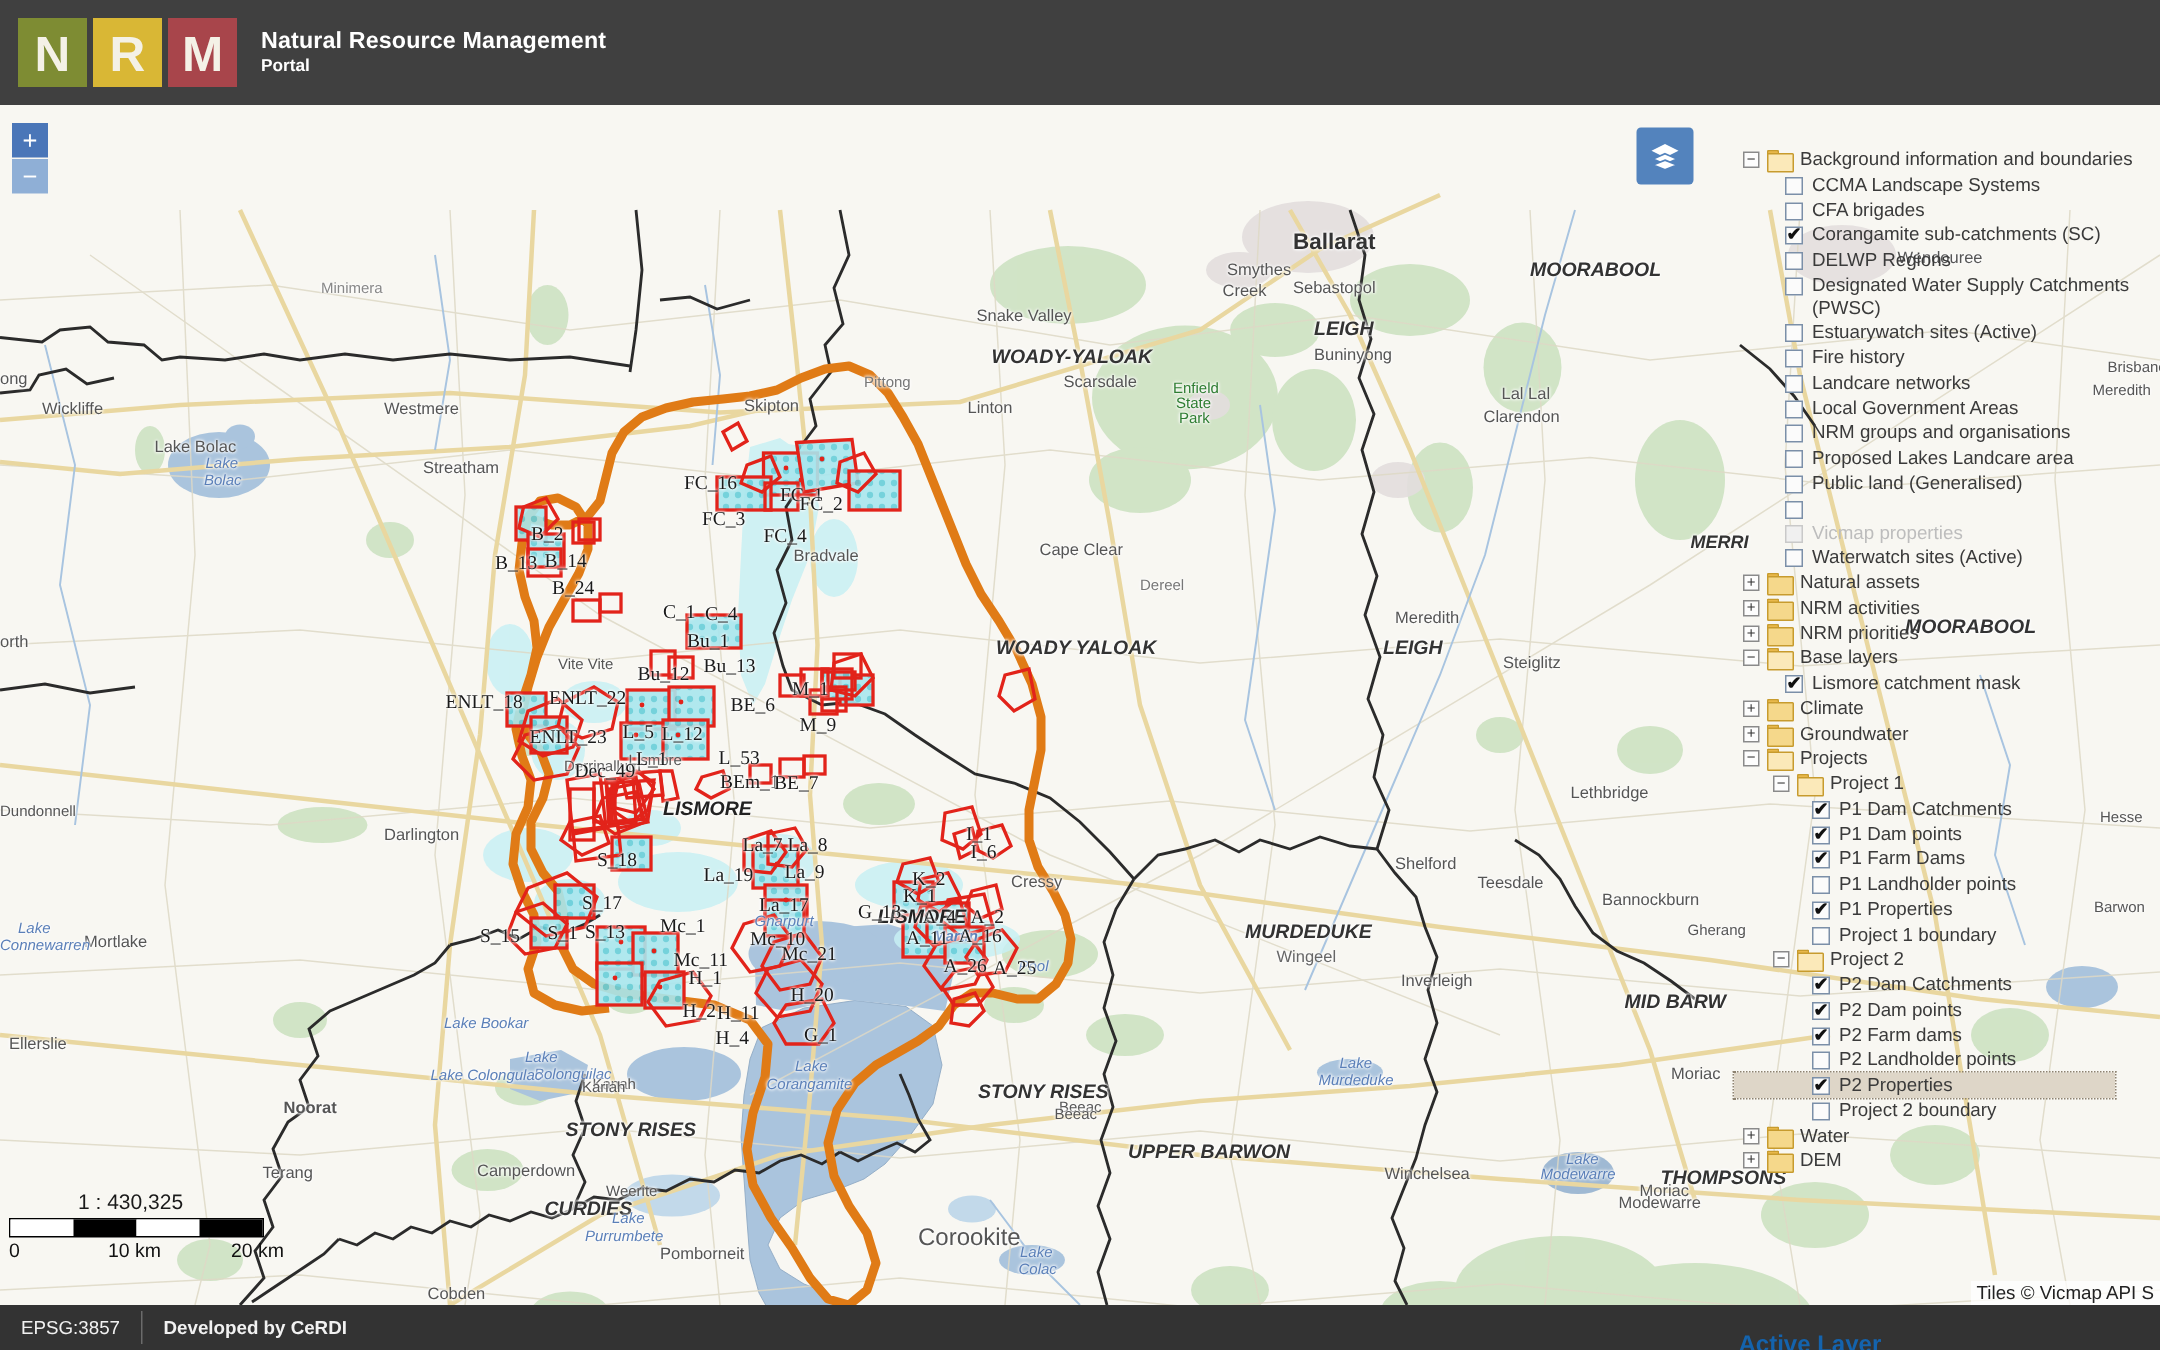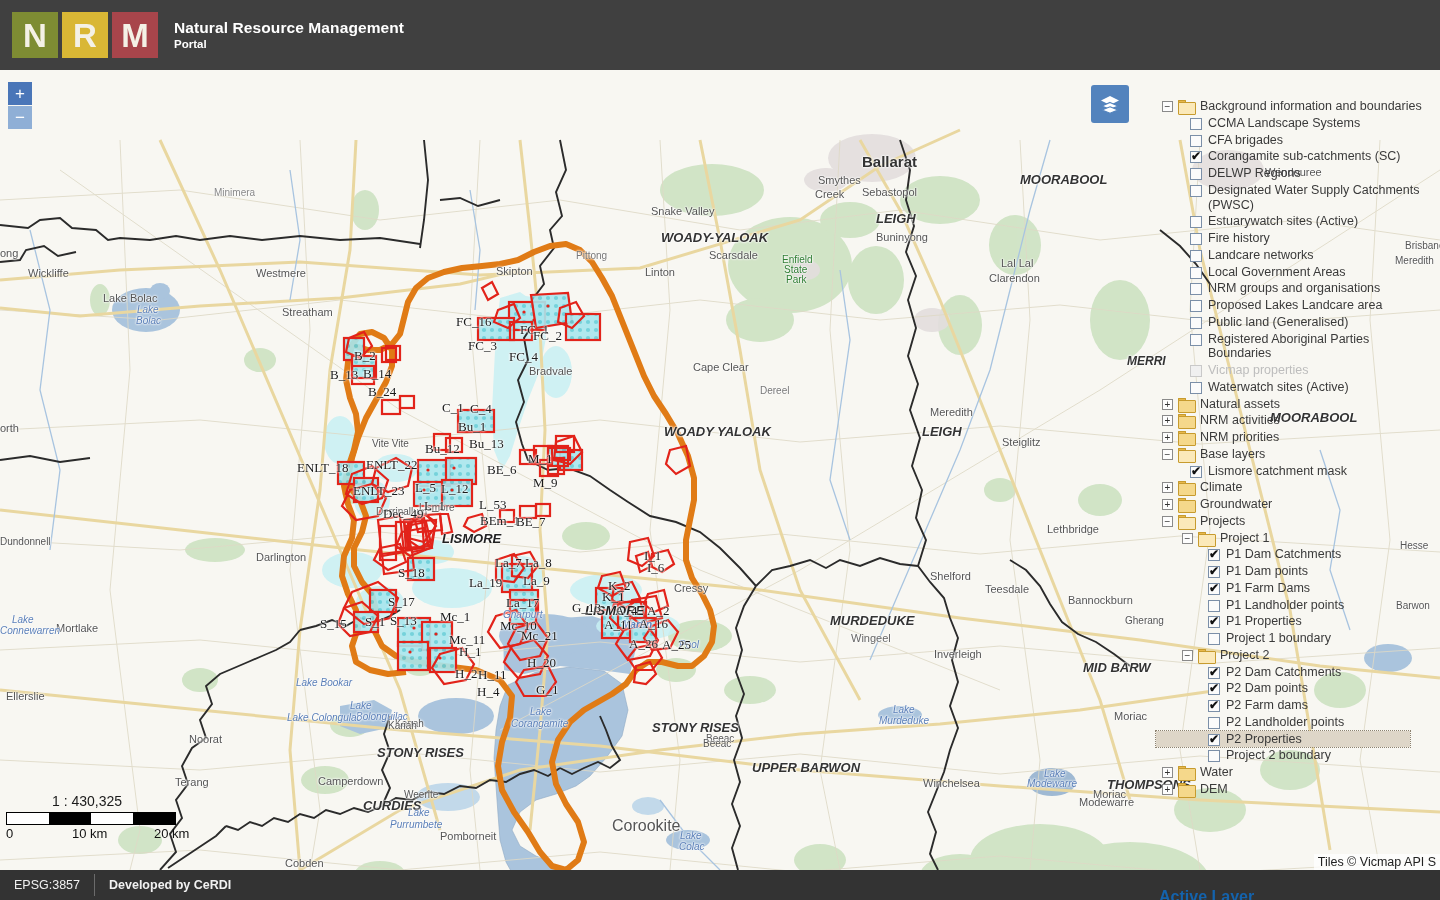--- a/index.html
+++ b/index.html
@@ -495,21 +495,21 @@
       <div class="map-lbl" style="position: absolute; white-space: nowrap; left: 12px; top: 544px; font-size: 10px; color: rgb(90, 127, 184); font-weight: 400; font-style: italic; text-shadow: rgb(255, 255, 255) 0px 0px 2px, rgb(255, 255, 255) 0px 0px 2px, rgb(255, 255, 255) 0px 0px 3px;">Lake</div>
       <div class="map-lbl" style="position: absolute; white-space: nowrap; left: 0px; top: 555px; font-size: 10px; color: rgb(90, 127, 184); font-weight: 400; font-style: italic; text-shadow: rgb(255, 255, 255) 0px 0px 2px, rgb(255, 255, 255) 0px 0px 2px, rgb(255, 255, 255) 0px 0px 3px;">Connewarren</div>
       <div class="map-lbl" style="position: absolute; white-space: nowrap; left: 6px; top: 620px; font-size: 11px; color: rgb(85, 85, 85); font-weight: 400; font-style: normal; text-shadow: rgb(255, 255, 255) 0px 0px 2px, rgb(255, 255, 255) 0px 0px 2px, rgb(255, 255, 255) 0px 0px 3px;">Ellerslie</div>
       <div class="map-lbl" style="position: absolute; white-space: nowrap; left: 296px; top: 607px; font-size: 10px; color: rgb(90, 127, 184); font-weight: 400; font-style: italic; text-shadow: rgb(255, 255, 255) 0px 0px 2px, rgb(255, 255, 255) 0px 0px 2px, rgb(255, 255, 255) 0px 0px 3px;">Lake Bookar</div>
       <div class="map-lbl" style="position: absolute; white-space: nowrap; left: 350px; top: 630px; font-size: 10px; color: rgb(90, 127, 184); font-weight: 400; font-style: italic; text-shadow: rgb(255, 255, 255) 0px 0px 2px, rgb(255, 255, 255) 0px 0px 2px, rgb(255, 255, 255) 0px 0px 3px;">Lake</div>
       <div class="map-lbl" style="position: absolute; white-space: nowrap; left: 338px; top: 641px; font-size: 10px; color: rgb(90, 127, 184); font-weight: 400; font-style: italic; text-shadow: rgb(255, 255, 255) 0px 0px 2px, rgb(255, 255, 255) 0px 0px 2px, rgb(255, 255, 255) 0px 0px 3px; margin-left: 18px;">Bolonguilac</div>
       <div class="map-lbl" style="position: absolute; white-space: nowrap; left: 395px; top: 648px; font-size: 10px; color: rgb(85, 85, 85); font-weight: 400; font-style: normal; text-shadow: rgb(255, 255, 255) 0px 0px 2px, rgb(255, 255, 255) 0px 0px 2px, rgb(255, 255, 255) 0px 0px 3px;">Kanah</div>
       <div class="map-lbl" style="position: absolute; white-space: nowrap; left: 377px; top: 675px; font-size: 13px; color: rgb(51, 51, 51); font-weight: 700; font-style: italic; text-shadow: rgb(255, 255, 255) 0px 0px 2px, rgb(255, 255, 255) 0px 0px 2px, rgb(255, 255, 255) 0px 0px 3px;">STONY RISES</div>
       <div class="map-lbl" style="position: absolute; white-space: nowrap; left: 652px; top: 650px; font-size: 13px; color: rgb(51, 51, 51); font-weight: 700; font-style: italic; text-shadow: rgb(255, 255, 255) 0px 0px 2px, rgb(255, 255, 255) 0px 0px 2px, rgb(255, 255, 255) 0px 0px 3px;">STONY RISES</div>
       <div class="map-lbl" style="position: absolute; white-space: nowrap; left: 706px; top: 663px; font-size: 10px; color: rgb(85, 85, 85); font-weight: 400; font-style: normal; text-shadow: rgb(255, 255, 255) 0px 0px 2px, rgb(255, 255, 255) 0px 0px 2px, rgb(255, 255, 255) 0px 0px 3px;">Beeac</div>
-      <div class="map-lbl" style="position: absolute; white-space: nowrap; left: 189px; top: 663px; font-size: 11px; color: rgb(85, 85, 85); font-weight: 400; font-style: normal; text-shadow: rgb(255, 255, 255) 0px 0px 2px, rgb(255, 255, 255) 0px 0px 2px, rgb(255, 255, 255) 0px 0px 3px; text-align: center;">Noorat</div>
+      <div class="map-lbl" style="position: absolute; white-space: nowrap; left: 189px; top: 663px; font-size: 11px; color: rgb(85, 85, 85); font-weight: 700; font-style: normal; text-shadow: rgb(255, 255, 255) 0px 0px 2px, rgb(255, 255, 255) 0px 0px 2px, rgb(255, 255, 255) 0px 0px 3px; text-align: center;">Noorat</div>
       <div class="map-lbl" style="position: absolute; white-space: nowrap; left: 175px; top: 706px; font-size: 11px; color: rgb(85, 85, 85); font-weight: 400; font-style: normal; text-shadow: rgb(255, 255, 255) 0px 0px 2px, rgb(255, 255, 255) 0px 0px 2px, rgb(255, 255, 255) 0px 0px 3px;">Terang</div>
       <div class="map-lbl" style="position: absolute; white-space: nowrap; left: 318px; top: 705px; font-size: 11px; color: rgb(85, 85, 85); font-weight: 400; font-style: normal; text-shadow: rgb(255, 255, 255) 0px 0px 2px, rgb(255, 255, 255) 0px 0px 2px, rgb(255, 255, 255) 0px 0px 3px;">Camperdown</div>
       <div class="map-lbl" style="position: absolute; white-space: nowrap; left: 363px; top: 728px; font-size: 13px; color: rgb(51, 51, 51); font-weight: 700; font-style: italic; text-shadow: rgb(255, 255, 255) 0px 0px 2px, rgb(255, 255, 255) 0px 0px 2px, rgb(255, 255, 255) 0px 0px 3px;">CURDIES</div>
       <div class="map-lbl" style="position: absolute; white-space: nowrap; left: 404px; top: 719px; font-size: 10px; color: rgb(85, 85, 85); font-weight: 400; font-style: normal; text-shadow: rgb(255, 255, 255) 0px 0px 2px, rgb(255, 255, 255) 0px 0px 2px, rgb(255, 255, 255) 0px 0px 3px;">Weerite</div>
       <div class="map-lbl" style="position: absolute; white-space: nowrap; left: 408px; top: 737px; font-size: 10px; color: rgb(90, 127, 184); font-weight: 400; font-style: italic; text-shadow: rgb(255, 255, 255) 0px 0px 2px, rgb(255, 255, 255) 0px 0px 2px, rgb(255, 255, 255) 0px 0px 3px;">Lake</div>
       <div class="map-lbl" style="position: absolute; white-space: nowrap; left: 390px; top: 749px; font-size: 10px; color: rgb(90, 127, 184); font-weight: 400; font-style: italic; text-shadow: rgb(255, 255, 255) 0px 0px 2px, rgb(255, 255, 255) 0px 0px 2px, rgb(255, 255, 255) 0px 0px 3px;">Purrumbete</div>
       <div class="map-lbl" style="position: absolute; white-space: nowrap; left: 440px; top: 760px; font-size: 11px; color: rgb(85, 85, 85); font-weight: 400; font-style: normal; text-shadow: rgb(255, 255, 255) 0px 0px 2px, rgb(255, 255, 255) 0px 0px 2px, rgb(255, 255, 255) 0px 0px 3px;">Pomborneit</div>
       <div class="map-lbl" style="position: absolute; white-space: nowrap; left: 285px; top: 787px; font-size: 11px; color: rgb(85, 85, 85); font-weight: 400; font-style: normal; text-shadow: rgb(255, 255, 255) 0px 0px 2px, rgb(255, 255, 255) 0px 0px 2px, rgb(255, 255, 255) 0px 0px 3px;">Cobden</div>
       <div class="map-lbl" style="position: absolute; white-space: nowrap; left: 530px; top: 636px; font-size: 10px; color: rgb(90, 127, 184); font-weight: 400; font-style: italic; text-shadow: rgb(255, 255, 255) 0px 0px 2px, rgb(255, 255, 255) 0px 0px 2px, rgb(255, 255, 255) 0px 0px 3px;">Lake</div>
       <div class="map-lbl" style="position: absolute; white-space: nowrap; left: 511px; top: 648px; font-size: 10px; color: rgb(90, 127, 184); font-weight: 400; font-style: italic; text-shadow: rgb(255, 255, 255) 0px 0px 2px, rgb(255, 255, 255) 0px 0px 2px, rgb(255, 255, 255) 0px 0px 3px;">Corangamite</div>
@@ -684,21 +684,20 @@
       <div class="node lvl1">
         <div class="chk"></div>
         <div class="node-label">Proposed Lakes Landcare area</div>
       </div>
       <div class="node lvl1">
         <div class="chk"></div>
         <div class="node-label">Public land (Generalised)</div>
       </div>
       <div class="node lvl1">
         <div class="chk"></div>
-        <div class="node-label">Registered Aboriginal Parties Boundaries</div>
       </div>
       <div class="node lvl1 disabled">
         <div class="chk disabled"></div>
         <div class="node-label">Vicmap properties</div>
       </div>
       <div class="node lvl1">
         <div class="chk"></div>
         <div class="node-label">Waterwatch sites (Active)</div>
       </div>
       <div class="node lvl0">

